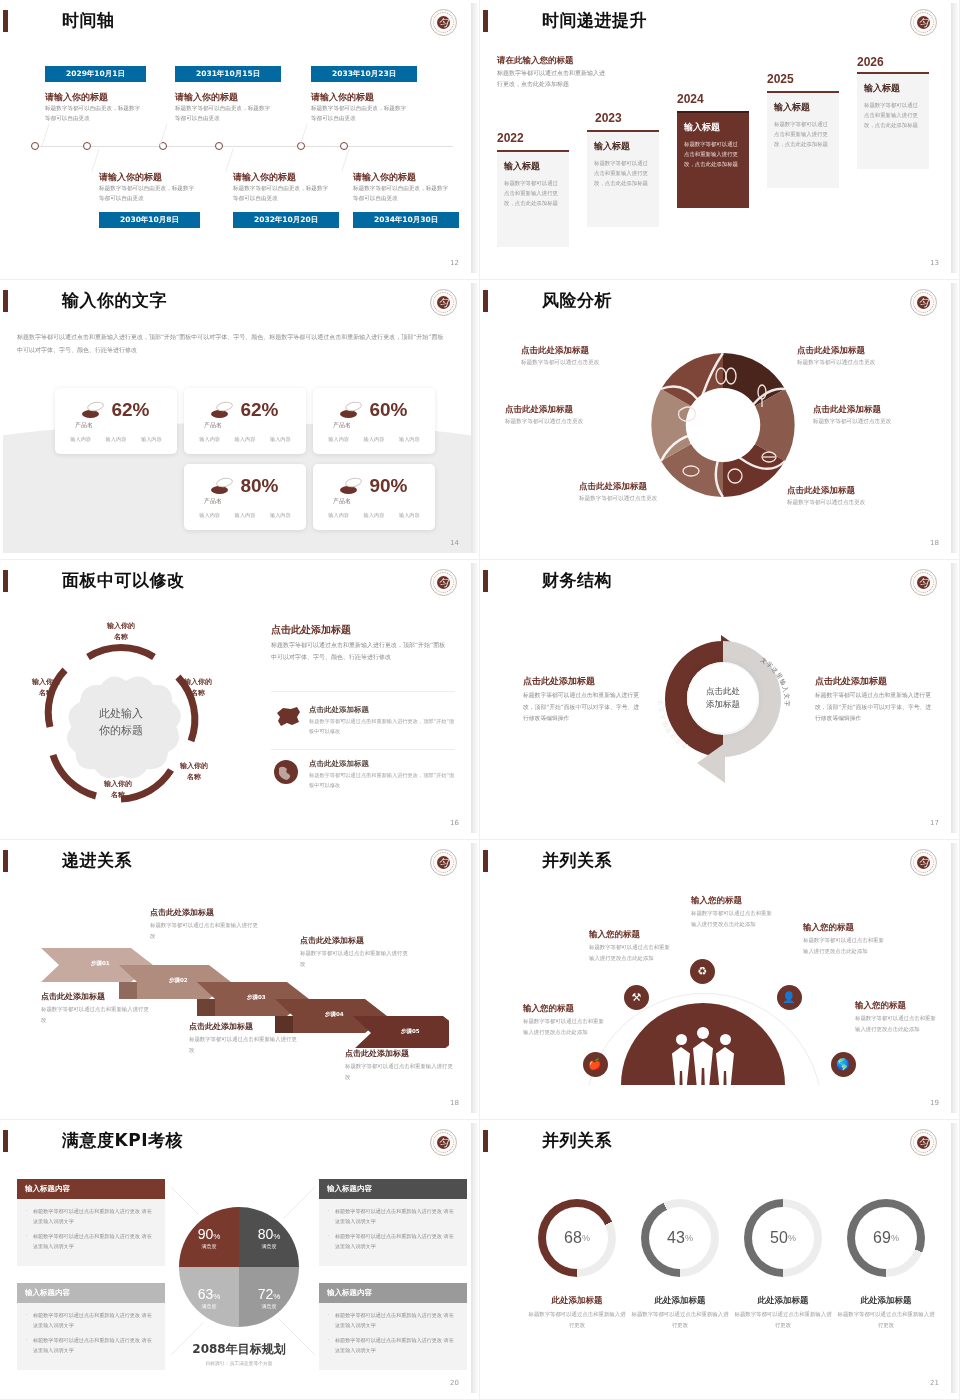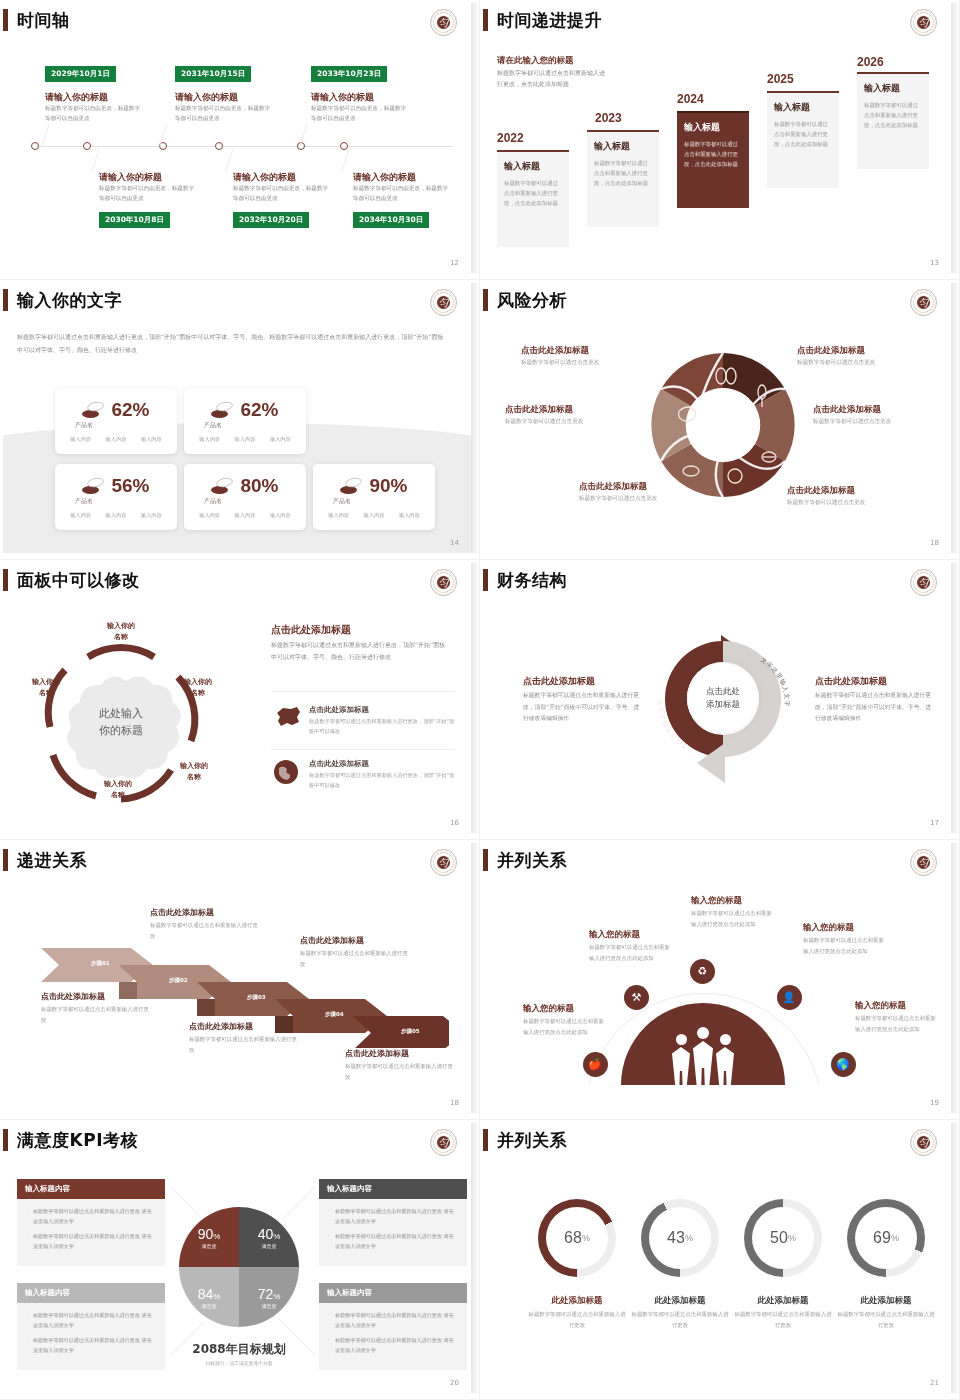--- a/index.html
+++ b/index.html
@@ -13,37 +13,37 @@
   .slide {
     position:relative; width:480px; height:280px;
     background:#fff; overflow:hidden;
     border-right:1px solid #f0f0f0; border-bottom:1px solid #f0f0f0;
   }
   .slide-inner { position:absolute; inset:3px 8px 6px 3px; background:#fff; overflow:hidden; }
   .shadow-r { position:absolute; right:0; top:3px; bottom:6px; width:8px;
               background:linear-gradient(90deg,rgba(0,0,0,.10),rgba(0,0,0,0)); }
 
   
-  .hdr { position:absolute; left:0; top:6px; display:flex; align-items:flex-start; }
+  .hdr { position:absolute; left:0; top:6px; display:flex; align-items:flex-end;gap:45px; }
   .hdr-bar { width:5px; height:22px; background:#5e2d23; margin-right:9px; }
   .hdr-title { font-size:17px; font-weight:bold; color:#111; letter-spacing:.5px; }
   .logo { position:absolute; right:14px; top:6px; width:27px; height:27px; border-radius:50%;
           border:1px solid #c9b9b4; background:#fdfbfa; }
   .logo .ring { position:absolute; inset:2px; border-radius:50%; border:1px dotted #b8a49e; }
   .logo .core { position:absolute; inset:6px; border-radius:50%; background:#6b3329;
                 color:#fff; font-size:10px; display:flex; align-items:center; justify-content:center;
                 font-family:"DejaVu Serif","Liberation Serif",serif; font-style:italic; }
   .pg { position:absolute; right:12px; bottom:6px; font-size:7px; color:#999; }
 
   
   .tl-line { position:absolute; left:28px; right:18px; top:143px; height:1px; background:#e2dedd; }
   .tl-dot { position:absolute; width:8px; height:8px; border-radius:50%; background:#fff;
             border:1.2px solid #7a4136; top:139px; }
-  .tl-chip { position:absolute; background:#15803d; color:#fff; font-size:7.5px; font-weight:bold;
-             padding:3px 6px; white-space:nowrap; }
+  .tl-chip { position:absolute; background:#0369a1; color:#fff; font-size:7.5px; font-weight:bold;
+             padding:3px 21px; white-space:nowrap; }
   .tl-h { position:absolute; font-size:9px; font-weight:bold; color:#6b3329; white-space:nowrap; }
   .tl-p { position:absolute; font-size:5.6px; color:#8a8a8a; line-height:1.75; width:100px; }
   .tl-leg { position:absolute; width:1px; background:#ececec; }
 
   
   .yr { position:absolute; font-size:12px; font-weight:bold; color:#6b3329; font-family:"Liberation Sans",sans-serif; }
   .yrbox { position:absolute; width:72px; background:#f4f4f4; border-top:2px solid #6b3329; padding:8px 7px; }
   .yrbox.dark { background:#6b3329; border-top-color:#3f1d16; }
   .yrbox h4 { font-size:9px; color:#4a2a22; margin-bottom:5px; }
   .yrbox p { font-size:5.4px; color:#989898; line-height:1.85; }
@@ -284,36 +284,36 @@
         <div class="pct">62%</div>
           </div>
       <div class="pname">产品名</div>
       <div class="row2">
             <span>输入内容</span>
         <span>输入内容</span>
         <span>输入内容</span>
           </div>
         </div>
 
-
-    <div class="card" style="left:52px;top:181px">
+    <div class="card" style="left:310px;top:105px">
       <div class="row1">
             <div class="dish">
               <div class="base"></div>
               <div class="lid"></div>
             </div>
-        <div class="pct">56%</div>
+        <div class="pct">60%</div>
           </div>
       <div class="pname">产品名</div>
       <div class="row2">
             <span>输入内容</span>
         <span>输入内容</span>
         <span>输入内容</span>
           </div>
         </div>
+
 
     <div class="card" style="left:181px;top:181px">
       <div class="row1">
             <div class="dish">
               <div class="base"></div>
               <div class="lid"></div>
             </div>
         <div class="pct">80%</div>
           </div>
       <div class="pname">产品名</div>
@@ -645,25 +645,25 @@
           <li>标题数字等都可以通过点击和重新输入进行更改 请在这里输入说明文字</li>
           </ul>
         </div>
 
     <div class="pie">
       <div class="q" style="left:0;top:0;background:#79392c">
         <div class="v"><span>90</span><small>%</small></div>
             <div class="n">满意度</div>
           </div>
       <div class="q" style="right:0;top:0;background:#4f4f4f">
-        <div class="v"><span>40</span><small>%</small></div>
+        <div class="v"><span>80</span><small>%</small></div>
             <div class="n">满意度</div>
           </div>
       <div class="q" style="left:0;bottom:0;background:#b8b8b8">
-        <div class="v"><span>84</span><small>%</small></div>
+        <div class="v"><span>63</span><small>%</small></div>
             <div class="n">满意度</div>
           </div>
       <div class="q" style="right:0;bottom:0;background:#9a9a9a">
         <div class="v"><span>72</span><small>%</small></div>
             <div class="n">满意度</div>
           </div>
     </div>
 
     <div class="pie-cap">
       <div class="t">2088年目标规划</div>

